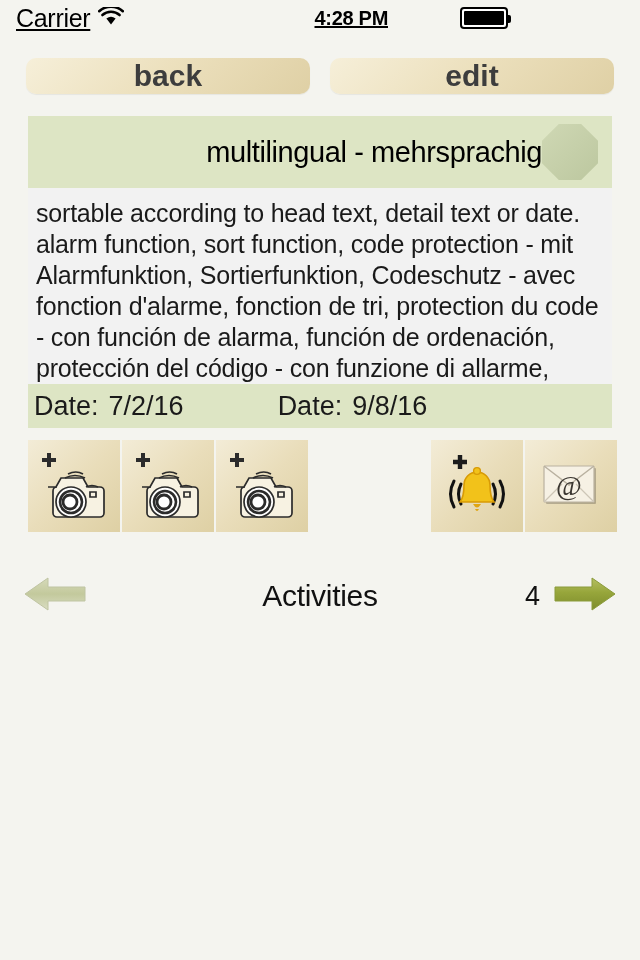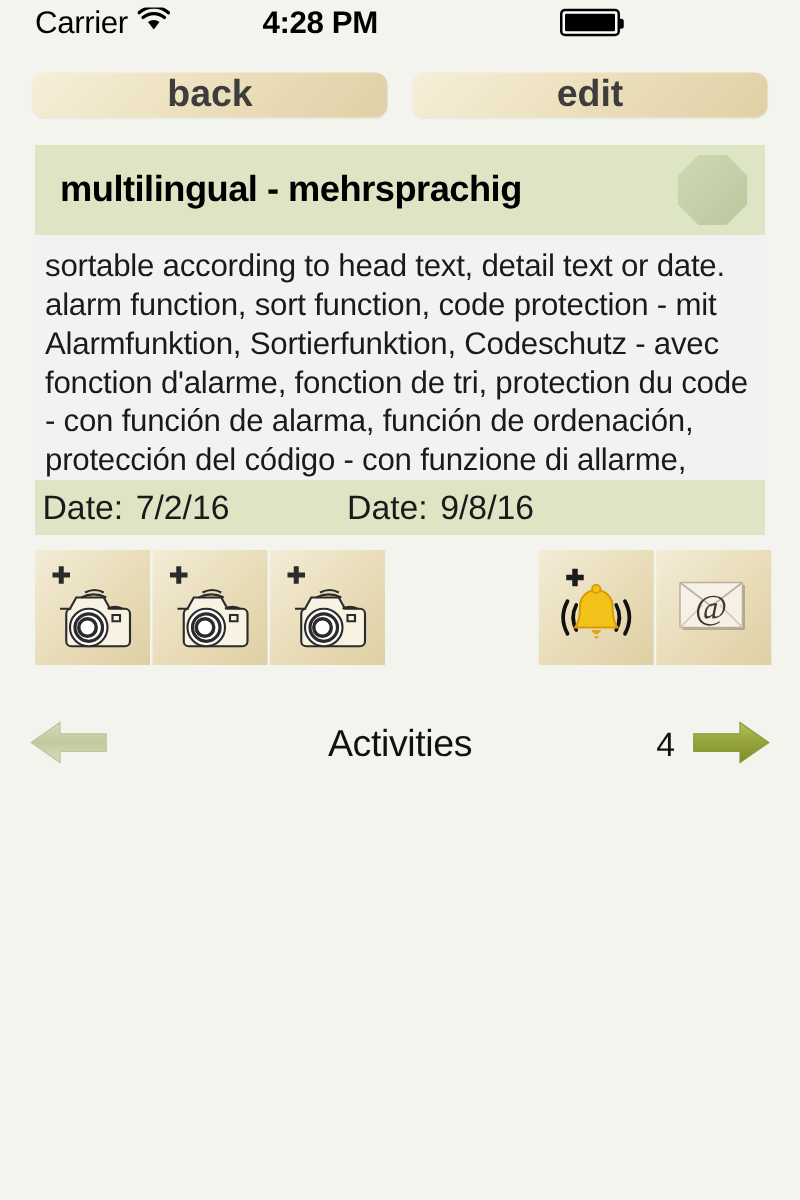--- a/index.html
+++ b/index.html
@@ -18,38 +18,39 @@
   
   .status-bar {
     position: absolute;
     top: 0; left: 0;
     width: 524px;
     height: 36px;
     background: #f4f4ef;
     display: flex;
     align-items: center;
     box-sizing: border-box;
-    padding: 0 28px;
+    padding: 0 16px;
+    text-decoration: underline;
   }
   .status-left {
     display: flex;
     align-items: center;
     gap: 8px;
     flex: 0 0 auto;
   }
   .carrier-text {
     font-size: 25px;
     color: #000;
     letter-spacing: -0.3px;
   }
   .wifi-icon { display: block; }
   .status-center {
     flex: 1 1 auto;
-    text-align: center;
-    font-size: 25px;
+    text-align: right;
+    font-size: 20px;
     font-weight: bold;
     color: #000;
     letter-spacing: -0.3px;
   }
   .status-right {
     flex: 0 0 auto;
     display: flex;
     align-items: center;
     justify-content: flex-end;
     width: 120px;
@@ -114,23 +115,23 @@
     top: 116px; left: 28px;
     width: 584px;
     height: 72px;
     background: #dde5c4;
     display: flex;
     align-items: center;
     box-sizing: border-box;
   }
   .title-text {
     flex: 1 1 auto;
-    text-align: left;
+    text-align: right;
     font-size: 29px;
-    font-weight: bold;
+    font-weight: normal;
     color: #000;
     letter-spacing: -0.4px;
     padding-left: 20px;
   }
   .title-badge {
     flex: 0 0 auto;
     width: 56px;
     height: 56px;
     margin-right: 14px;
     background: linear-gradient(135deg, #cfd8b4 0%, #bcc79f 100%);

